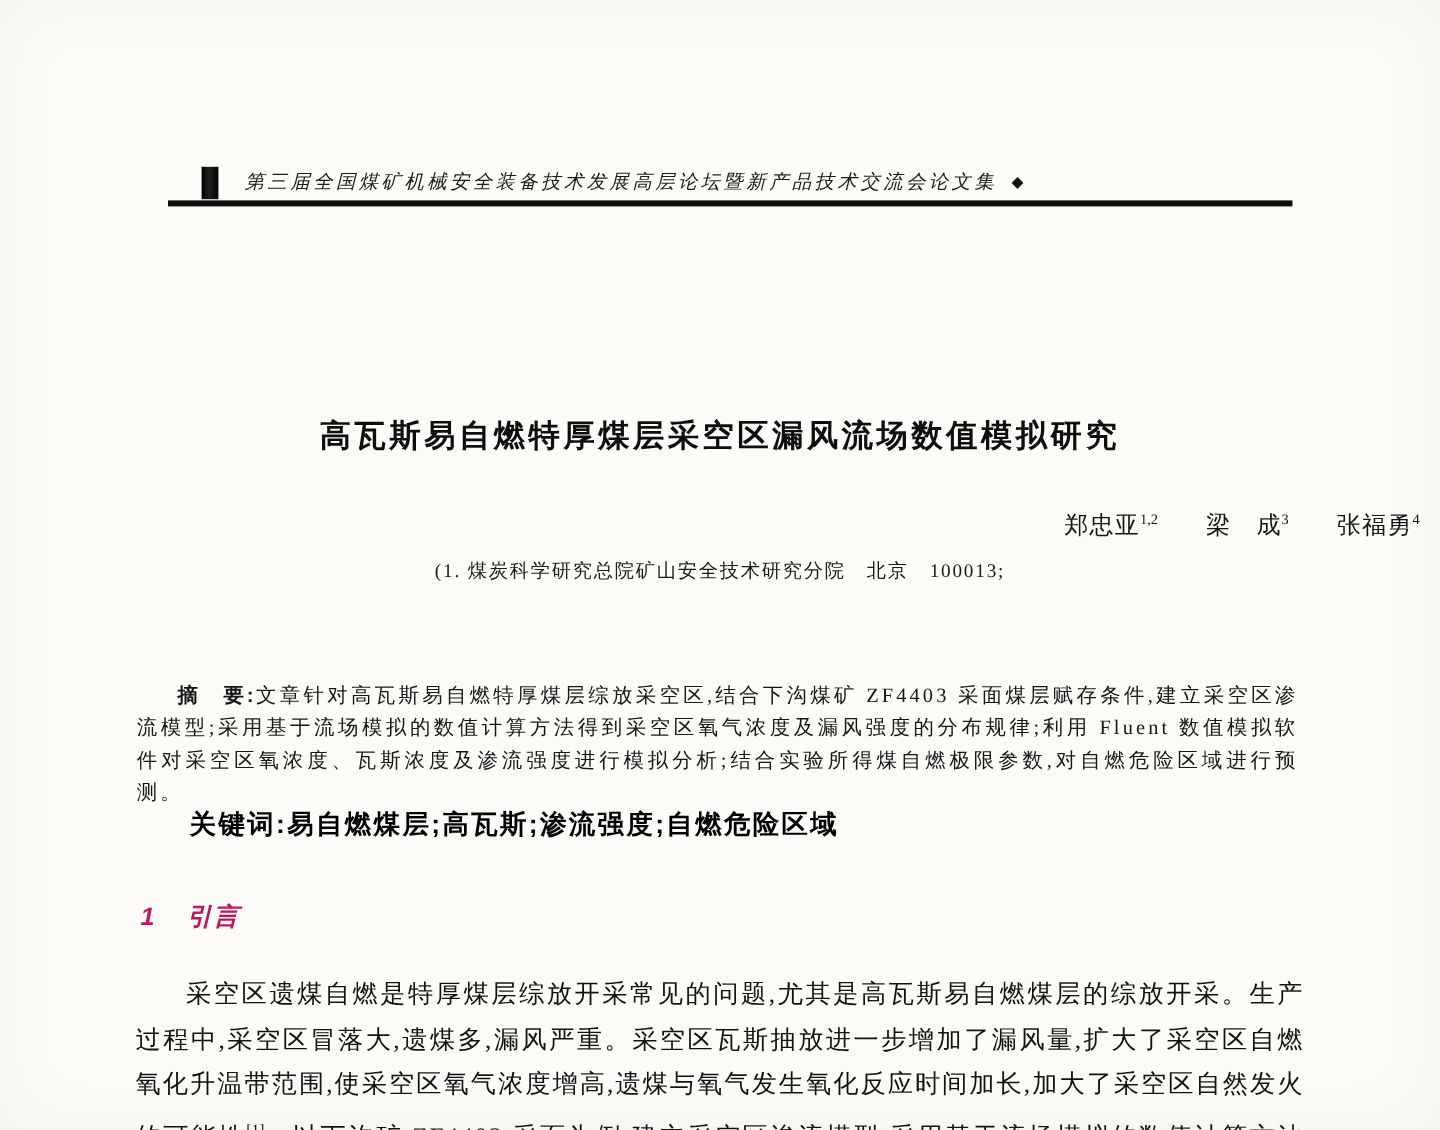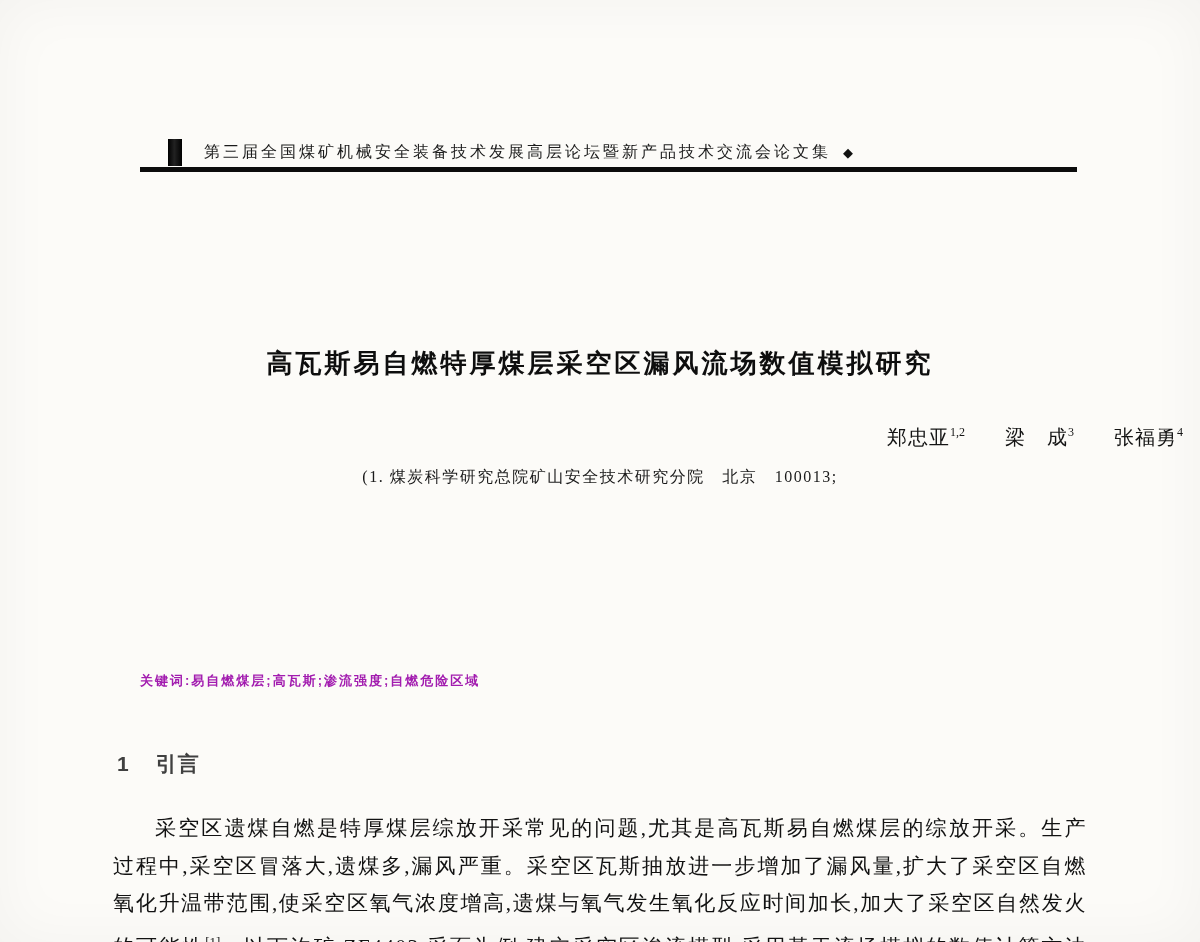--- a/index.html
+++ b/index.html
@@ -24,20 +24,21 @@
     width:14px;height:27px;
     background:linear-gradient(90deg,#000 0%,#222 45%,#000 100%);
     margin-right:22px;
     flex:0 0 auto;
   }
   .header-text{
     font-family:"Liberation Sans","DejaVu Sans",sans-serif;
     font-size:16px;
     letter-spacing:3px;
     color:#1b1b1b;
+    font-style:italic;
   }
   .header-diamond{
     font-size:13px;
     margin-left:12px;
     color:#111;
     font-family:"DejaVu Sans",sans-serif;
   }
   .header-rule{
     position:absolute;top:167px;left:140px;
     width:937px;height:5px;
@@ -85,35 +86,36 @@
   }
   .abstract .label,
   .keywords .label{
     font-family:"Liberation Sans","DejaVu Sans",sans-serif;
     font-weight:bold;
     letter-spacing:2px;
   }
   .keywords{
     position:absolute;top:672px;left:114px;
     width:968px;margin:0;
-    font-size:13px;
+    font-size:22px;
     letter-spacing:2px;
     text-indent:2em;
     font-family:"Liberation Sans","DejaVu Sans",sans-serif;
     font-weight:bold;
-    color:#a21caf;
+    color:#000000;
   }
   
   .section{
     position:absolute;top:750px;left:117px;
     margin:0;
     font-family:"Liberation Sans","DejaVu Sans",sans-serif;
     font-size:21px;font-weight:bold;
-    color:#404040;
+    color:#be185d;
     letter-spacing:1px;
+    font-style:italic;
   }
   .section .sec-title{margin-left:26px;}
   
   .body-text{
     position:absolute;top:810px;left:113px;
     width:974px;margin:0;
     font-size:21px;
     line-height:37.5px;
     letter-spacing:1.6px;
     text-align:justify;
@@ -139,20 +141,21 @@
   <div class="authors">
     <span class="author"><span>郑忠亚</span><sup>1,2</sup></span>
     <span class="author"><span>梁　成</span><sup>3</sup></span>
     <span class="author"><span>张福勇</span><sup>4</sup></span>
   </div>
 
   <div class="affiliations">
     <div class="aff-line">(1. 煤炭科学研究总院矿山安全技术研究分院　北京　100013;</div>
   </div>
 
+  <p class="abstract"><span class="label">摘　要:</span><span>文章针对高瓦斯易自燃特厚煤层综放采空区,结合下沟煤矿 ZF4403 采面煤层赋存条件,建立采空区渗流模型;采用基于流场模拟的数值计算方法得到采空区氧气浓度及漏风强度的分布规律;利用 Fluent 数值模拟软件对采空区氧浓度、瓦斯浓度及渗流强度进行模拟分析;结合实验所得煤自燃极限参数,对自燃危险区域进行预测。</span></p>
 
   <p class="keywords"><span class="label">关键词:</span><span>易自燃煤层;高瓦斯;渗流强度;自燃危险区域</span></p>
 
   <h2 class="section"><span>1</span><span class="sec-title">引言</span></h2>
 
   <p class="body-text"><span>采空区遗煤自燃是特厚煤层综放开采常见的问题,尤其是高瓦斯易自燃煤层的综放开采。生产过程中,采空区冒落大,遗煤多,漏风严重。采空区瓦斯抽放进一步增加了漏风量,扩大了采空区自燃氧化升温带范围,使采空区氧气浓度增高,遗煤与氧气发生氧化反应时间加长,加大了采空区自然发火的可能性</span><sup>[1]</sup><span>。以下沟矿 ZF4403 采面为例,建立采空区渗流模型,采用基于流场模拟的数值计算方法分析采</span></p>
 
 </div>
 
 </body></html>

